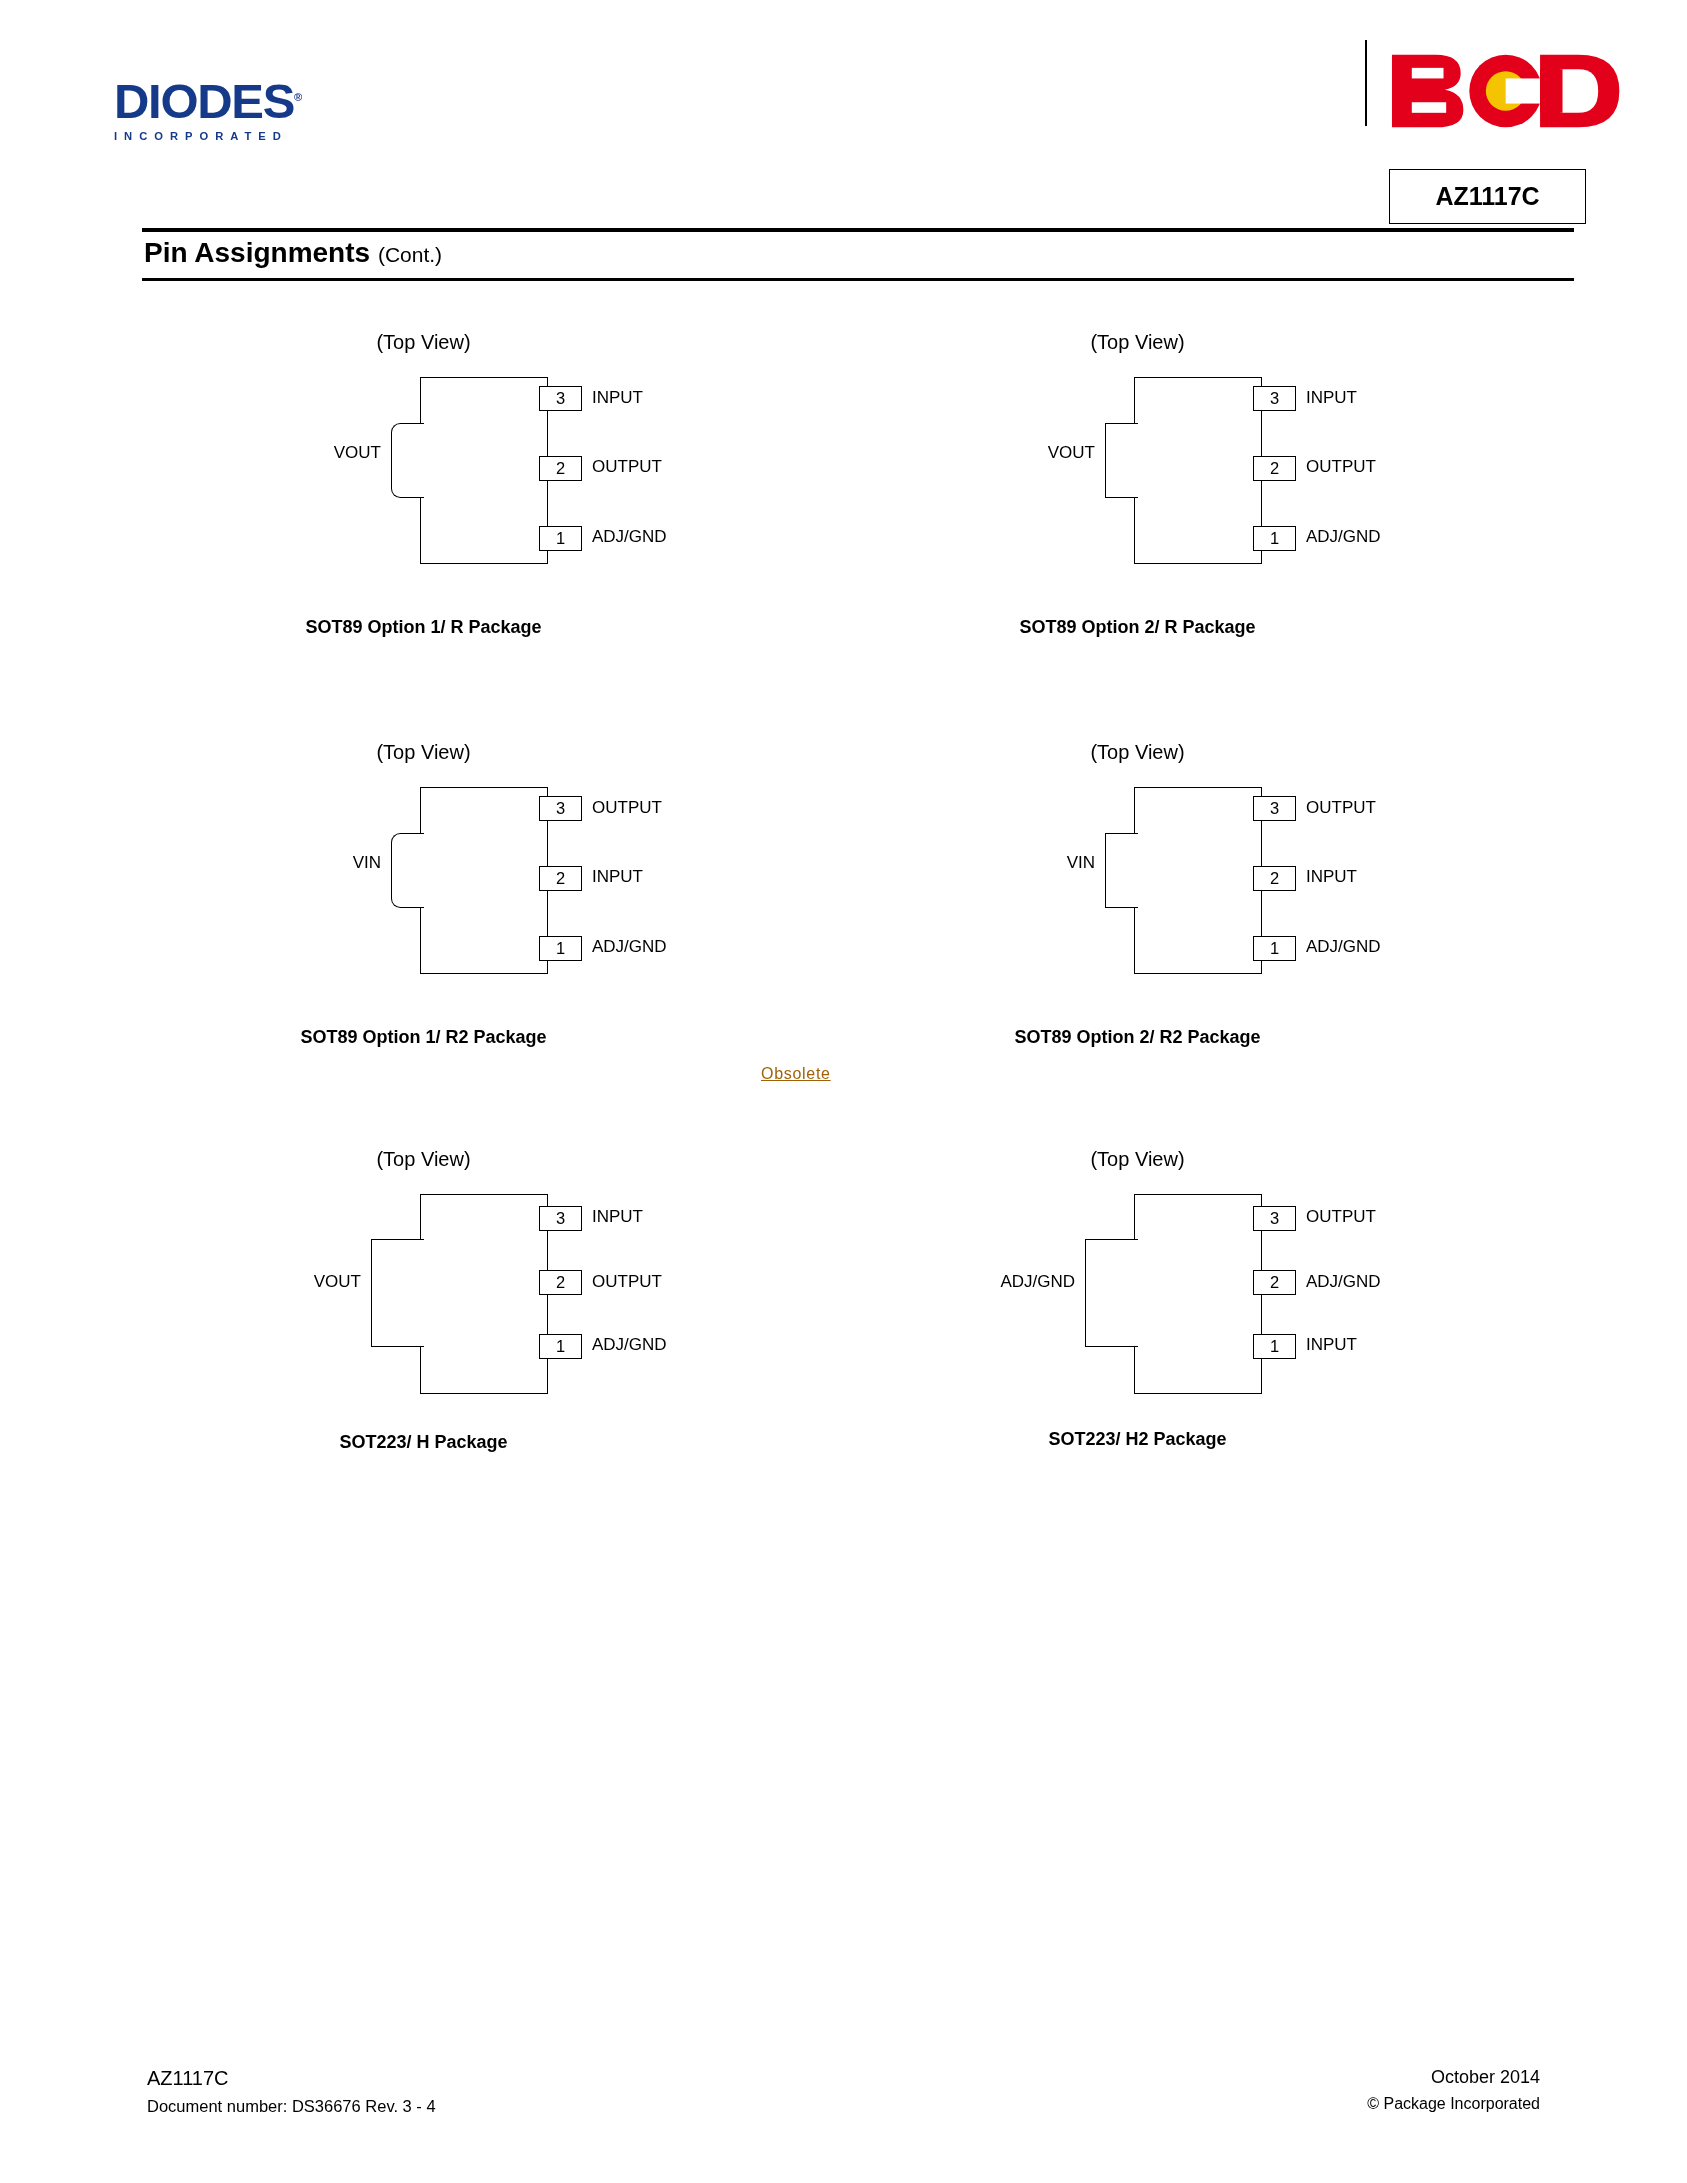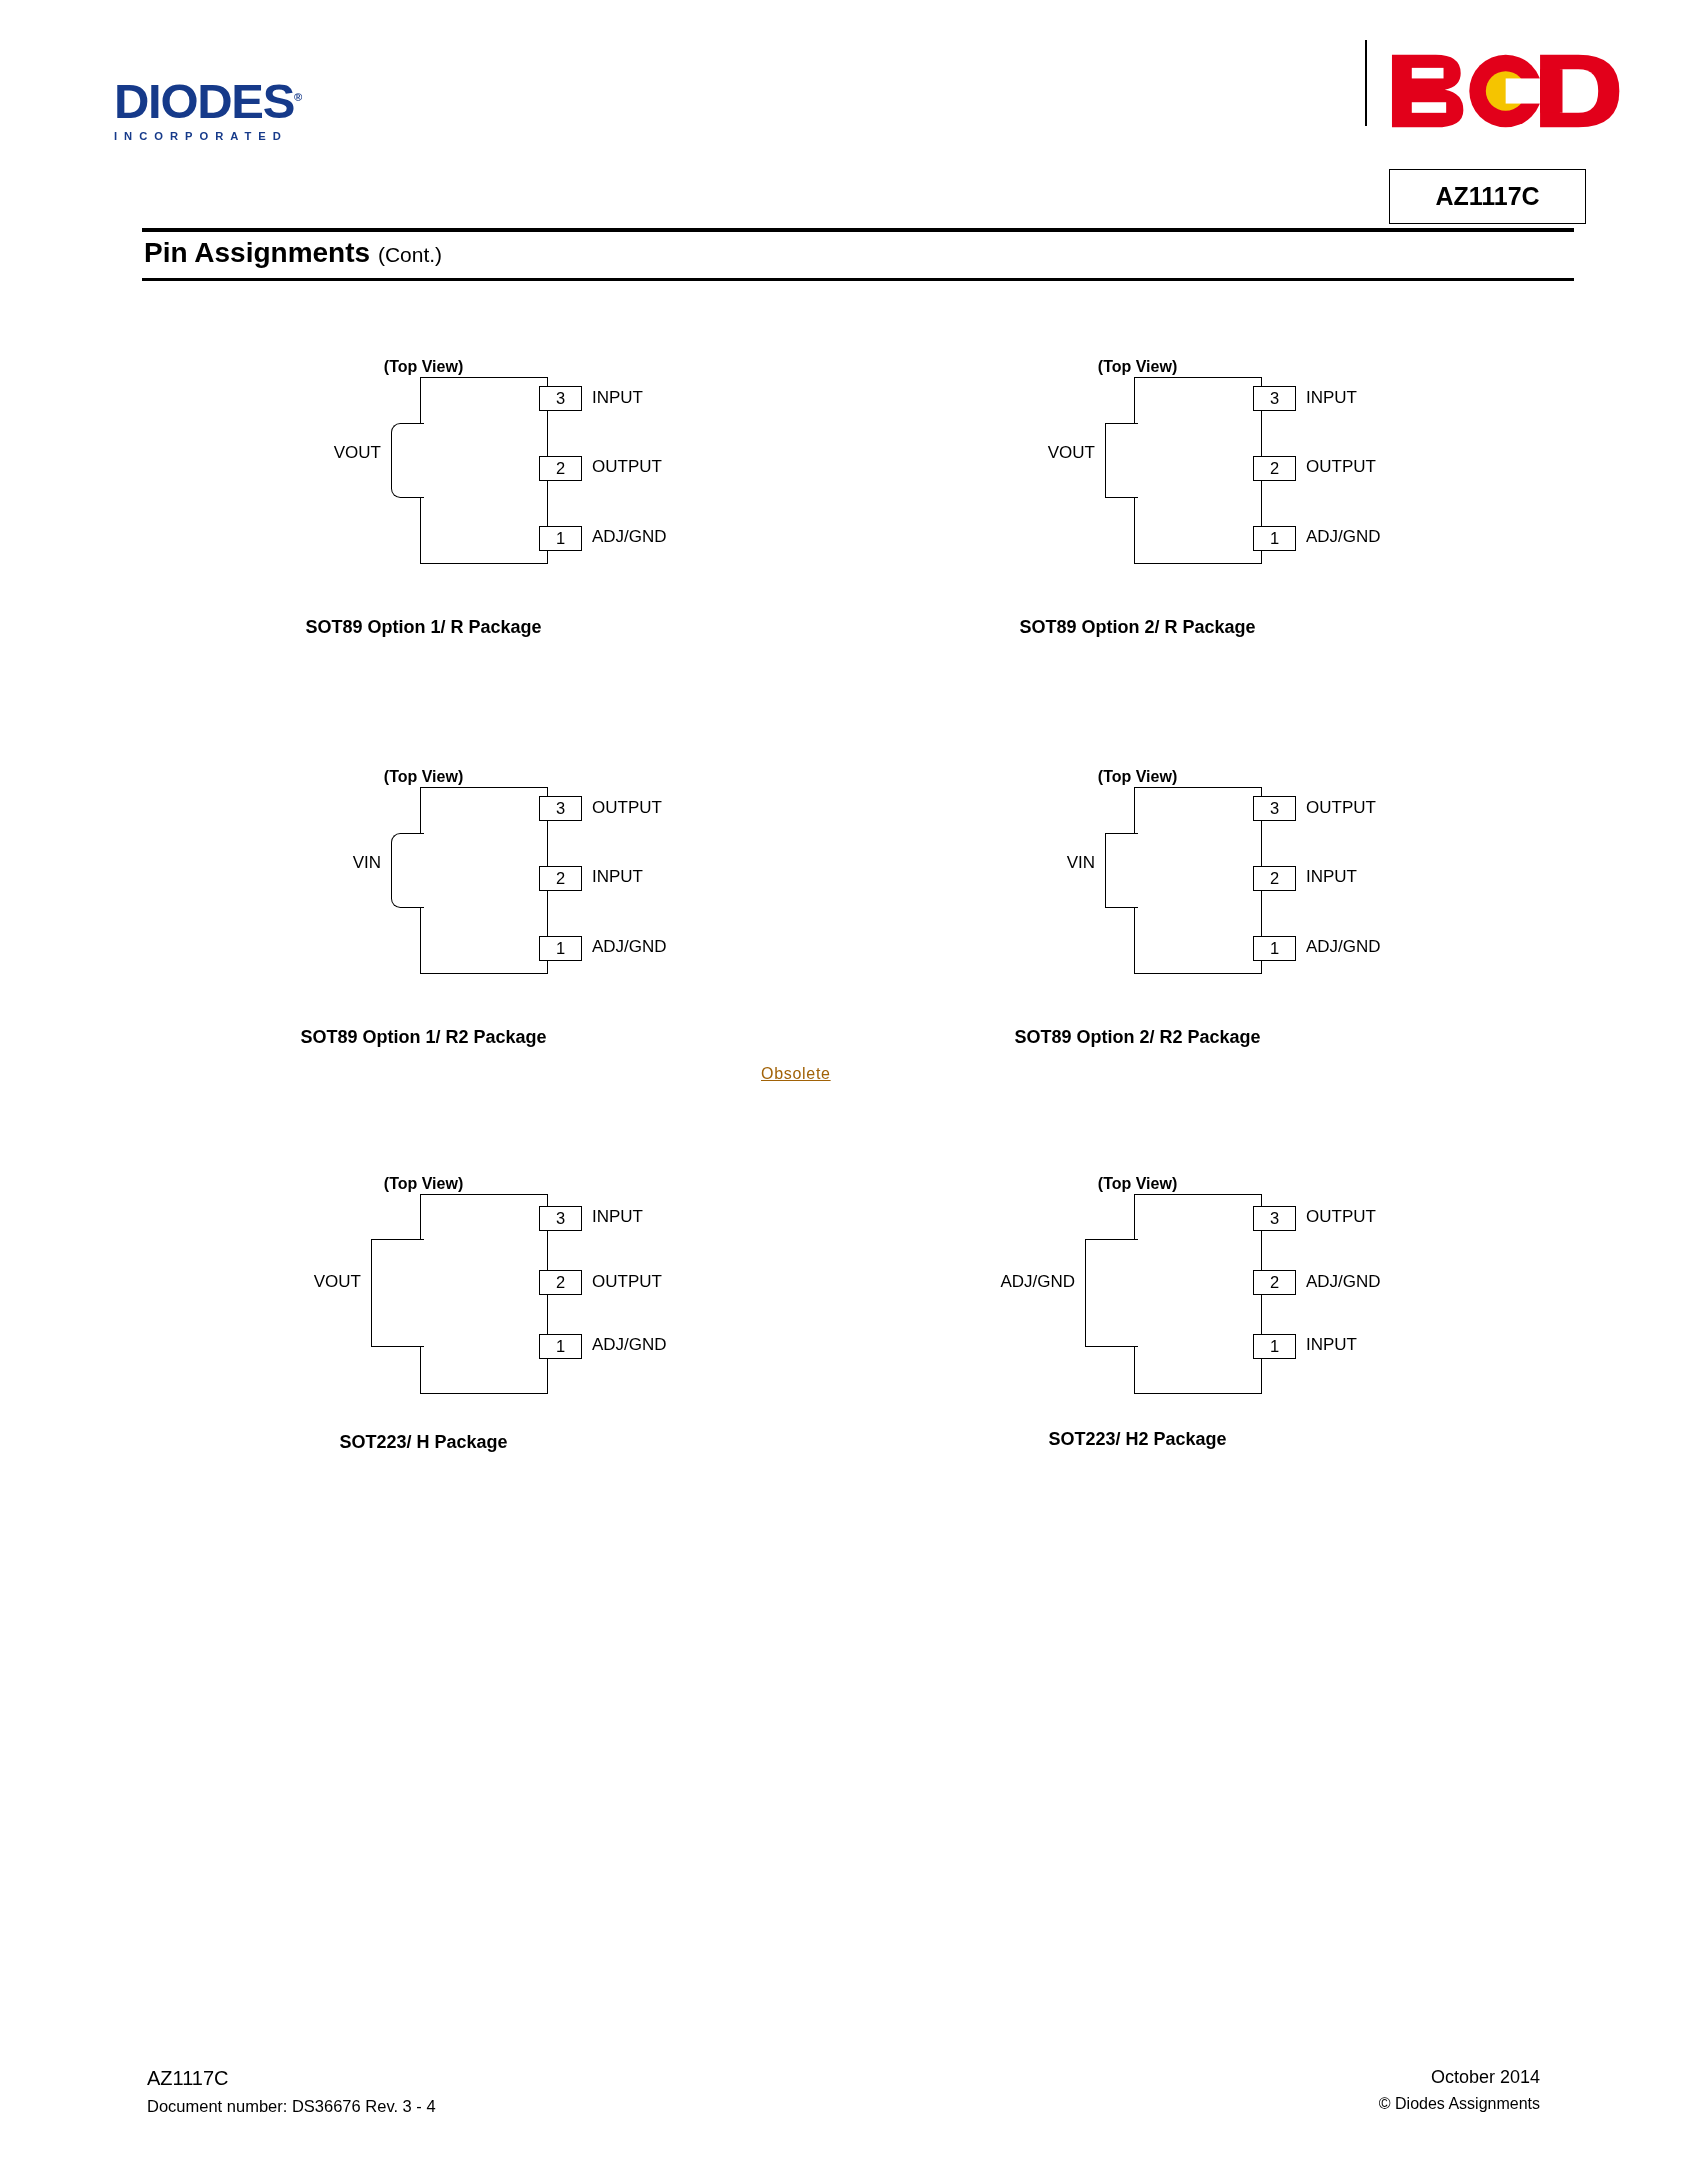--- a/index.html
+++ b/index.html
@@ -55,21 +55,21 @@
   .hrule-top { position:absolute; left:142px; top:228px; width:1432px; height:4px; background:#000; }
 
   .sectitle { position:absolute; left:144px; top:237px; font-size:28px; font-weight:bold; }
   .sectitle .cont { font-size:21px; font-weight:normal; }
   .hrule-sec { position:absolute; left:142px; top:278px; width:1432px; height:3.3px; background:#000; }
 
   
   .pkg { position:absolute; width:595px; }
   .topview {
     position:absolute; width:100%; text-align:center;
-    font-size:16px; font-weight:bold;margin-top:27px;
+    font-size:20px; font-weight:normal;
   }
   .pkgname {
     position:absolute; width:100%; text-align:center;
     font-size:18px; font-weight:bold;
   }
 
   .body-rect { position:absolute; border:1.3px solid #000; background:#fff; }
   .tab-rect  { position:absolute; border:1.3px solid #000; background:#fff; border-right:none; }
   .tab-cover { position:absolute; background:#fff; }
 
@@ -268,18 +268,18 @@
     <div class="pkgname" style="top:301px;">SOT223/ H2 Package</div>
   </div>
 
   <div class="ftr">
     <div class="f-left">
       <div>AZ1117C</div>
       <div class="small">Document number: DS36676  Rev. 3 - 4</div>
     </div>
     <div class="f-right">
       <div>October 2014</div>
-      <div class="small">© Diodes Assignments</div>
+      <div class="small">© Package Incorporated</div>
     </div>
   </div>
 
 </div>
 
 
 </body></html>

